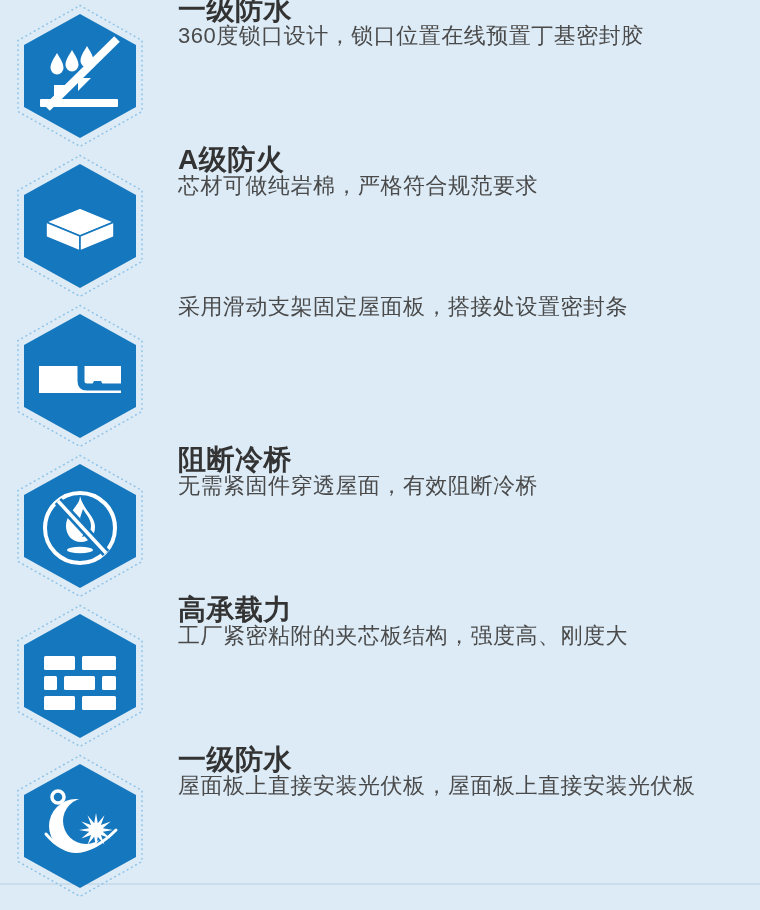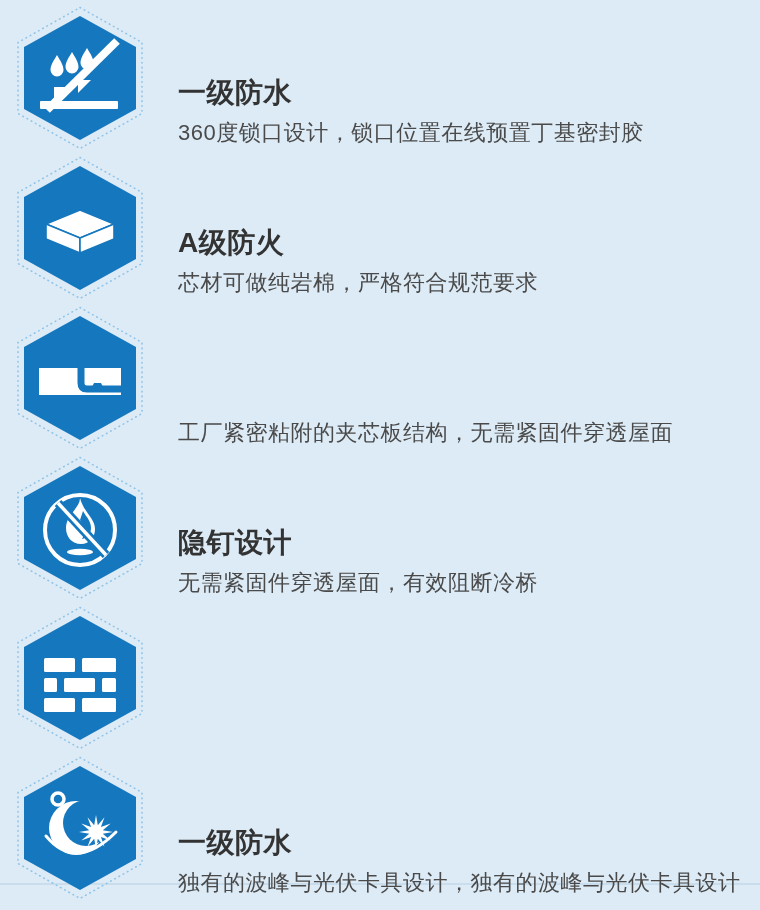--- a/index.html
+++ b/index.html
@@ -28,21 +28,21 @@
     left:0;top:883px;
     width:760px;height:2px;
     background:var(--divider);
     z-index:0;
   }
   .feature-row{
     position:relative;
     z-index:1;
     height:150px;
     display:flex;
-    align-items:flex-end;
+    align-items:flex-start;
     padding-left:12px;
   }
   .hex-svg{
     width:136px;height:148px;
     flex:none;
     display:block;
   }
   .hex-solid{fill:var(--hex);}
   .hex-dotted{fill:none;stroke:var(--hex-dots);stroke-width:1.6;stroke-dasharray:.6 4.2;stroke-linecap:round;}
   .ic{fill:var(--icon);}
@@ -57,21 +57,20 @@
   .feature-title{
     font-size:28px;
     font-weight:700;
     color:var(--title);
     line-height:1.05;
     letter-spacing:.5px;
   }
   .feature-desc{
     font-size:22px;
     color:var(--desc);
-    margin-top:13px;
     line-height:1.1;
     letter-spacing:.5px;
     white-space:nowrap;
   }
 </style>
 </head>
 <body>
 
 <svg width="0" height="0" style="position:absolute" aria-hidden="true">
   <defs>
@@ -124,70 +123,74 @@
     <svg class="hex-svg" viewBox="0 0 136 148">
       <use href="#hexDots" class="hex-dotted"></use>
       <use href="#hexSolid" class="hex-solid"></use>
       <g transform="translate(18,24)">
         <rect class="ic" x="9" y="40" width="82" height="27"></rect>
         <path class="blue-stroke" d="M51,29 L51,55 Q51,61 57,61 L91,61" stroke-width="7"></path>
         <path class="blue" d="M61,61 l3,-6 h7 l3,6 z"></path>
       </g>
     </svg>
     <div class="feature-text">
-      <div class="feature-desc">工厂紧密粘附的夹芯板结构，无需紧固件穿透屋面</div>
+      <div class="feature-desc">采用滑动支架固定屋面板，搭接处设置密封条</div>
     </div>
   </div>
 
   <div class="feature-row">
     <svg class="hex-svg" viewBox="0 0 136 148">
       <use href="#hexDots" class="hex-dotted"></use>
       <use href="#hexSolid" class="hex-solid"></use>
       <g transform="translate(18,24)">
         <circle class="ic-stroke" cx="50" cy="52" r="35" stroke-width="4"></circle>
         <path class="ic" d="M50,20 C50,30 36,37 36,50 C36,59 42,66 51,66 C60,66 65,59 65,51 C65,40 54,35 50,20 Z"></path>
         <path class="blue" d="M53,33 C57,40 61,43 61,50 C61,56 57,60 52,61 C56,55 54,48 50,42 Z"></path>
         <ellipse class="ic" cx="50" cy="74" rx="13" ry="3.2"></ellipse>
         <line class="blue-stroke" x1="28" y1="25" x2="76" y2="77" stroke-width="9"></line>
         <line class="ic-stroke" x1="28" y1="25" x2="76" y2="77" stroke-width="3.5"></line>
       </g>
     </svg>
     <div class="feature-text">
-      <div class="feature-title">隐钉设计</div>
+      <div class="feature-title">阻断冷桥</div>
       <div class="feature-desc">无需紧固件穿透屋面，有效阻断冷桥</div>
     </div>
   </div>
 
   <div class="feature-row">
     <svg class="hex-svg" viewBox="0 0 136 148">
       <use href="#hexDots" class="hex-dotted"></use>
       <use href="#hexSolid" class="hex-solid"></use>
       <g transform="translate(18,24)">
         <rect class="ic" x="14" y="30" width="31" height="14" rx="1.5"></rect>
         <rect class="ic" x="52" y="30" width="34" height="14" rx="1.5"></rect>
         <rect class="ic" x="14" y="50" width="13" height="14" rx="1.5"></rect>
         <rect class="ic" x="34" y="50" width="31" height="14" rx="1.5"></rect>
         <rect class="ic" x="72" y="50" width="14" height="14" rx="1.5"></rect>
         <rect class="ic" x="14" y="70" width="31" height="14" rx="1.5"></rect>
         <rect class="ic" x="52" y="70" width="34" height="14" rx="1.5"></rect>
       </g>
     </svg>
+    <div class="feature-text">
+      <div class="feature-title">高承载力</div>
+      <div class="feature-desc">工厂紧密粘附的夹芯板结构，强度高、刚度大</div>
+    </div>
   </div>
 
   <div class="feature-row">
     <svg class="hex-svg" viewBox="0 0 136 148">
       <use href="#hexDots" class="hex-dotted"></use>
       <use href="#hexSolid" class="hex-solid"></use>
       <g transform="translate(18,24)">
         <circle class="ic" cx="46" cy="50" r="27"></circle>
         <circle class="blue" cx="56" cy="45" r="23"></circle>
         <path class="ic-stroke" d="M16,58 Q46,94 86,54" stroke-width="3" stroke-linecap="round"></path>
         <polygon class="ic" points="83,54 72.8,55.8 80.7,62.5 70.9,58.9 74.5,68.7 67.8,60.8 66,71 64.2,60.8 57.5,68.7 61.1,58.9 51.3,62.5 59.2,55.8 49,54 59.2,52.2 51.3,45.5 61.1,49.1 57.5,39.3 64.2,47.2 66,37 67.8,47.2 74.5,39.3 70.9,49.1 80.7,45.5 72.8,52.2"></polygon>
         <circle class="ic-stroke" cx="28" cy="21" r="6" stroke-width="3.5"></circle>
       </g>
     </svg>
     <div class="feature-text">
       <div class="feature-title">一级防水</div>
-      <div class="feature-desc">独有的波峰与光伏卡具设计，独有的波峰与光伏卡具设计</div>
+      <div class="feature-desc">屋面板上直接安装光伏板，屋面板上直接安装光伏板</div>
     </div>
   </div>
 
 </div>
 
 </body></html>

